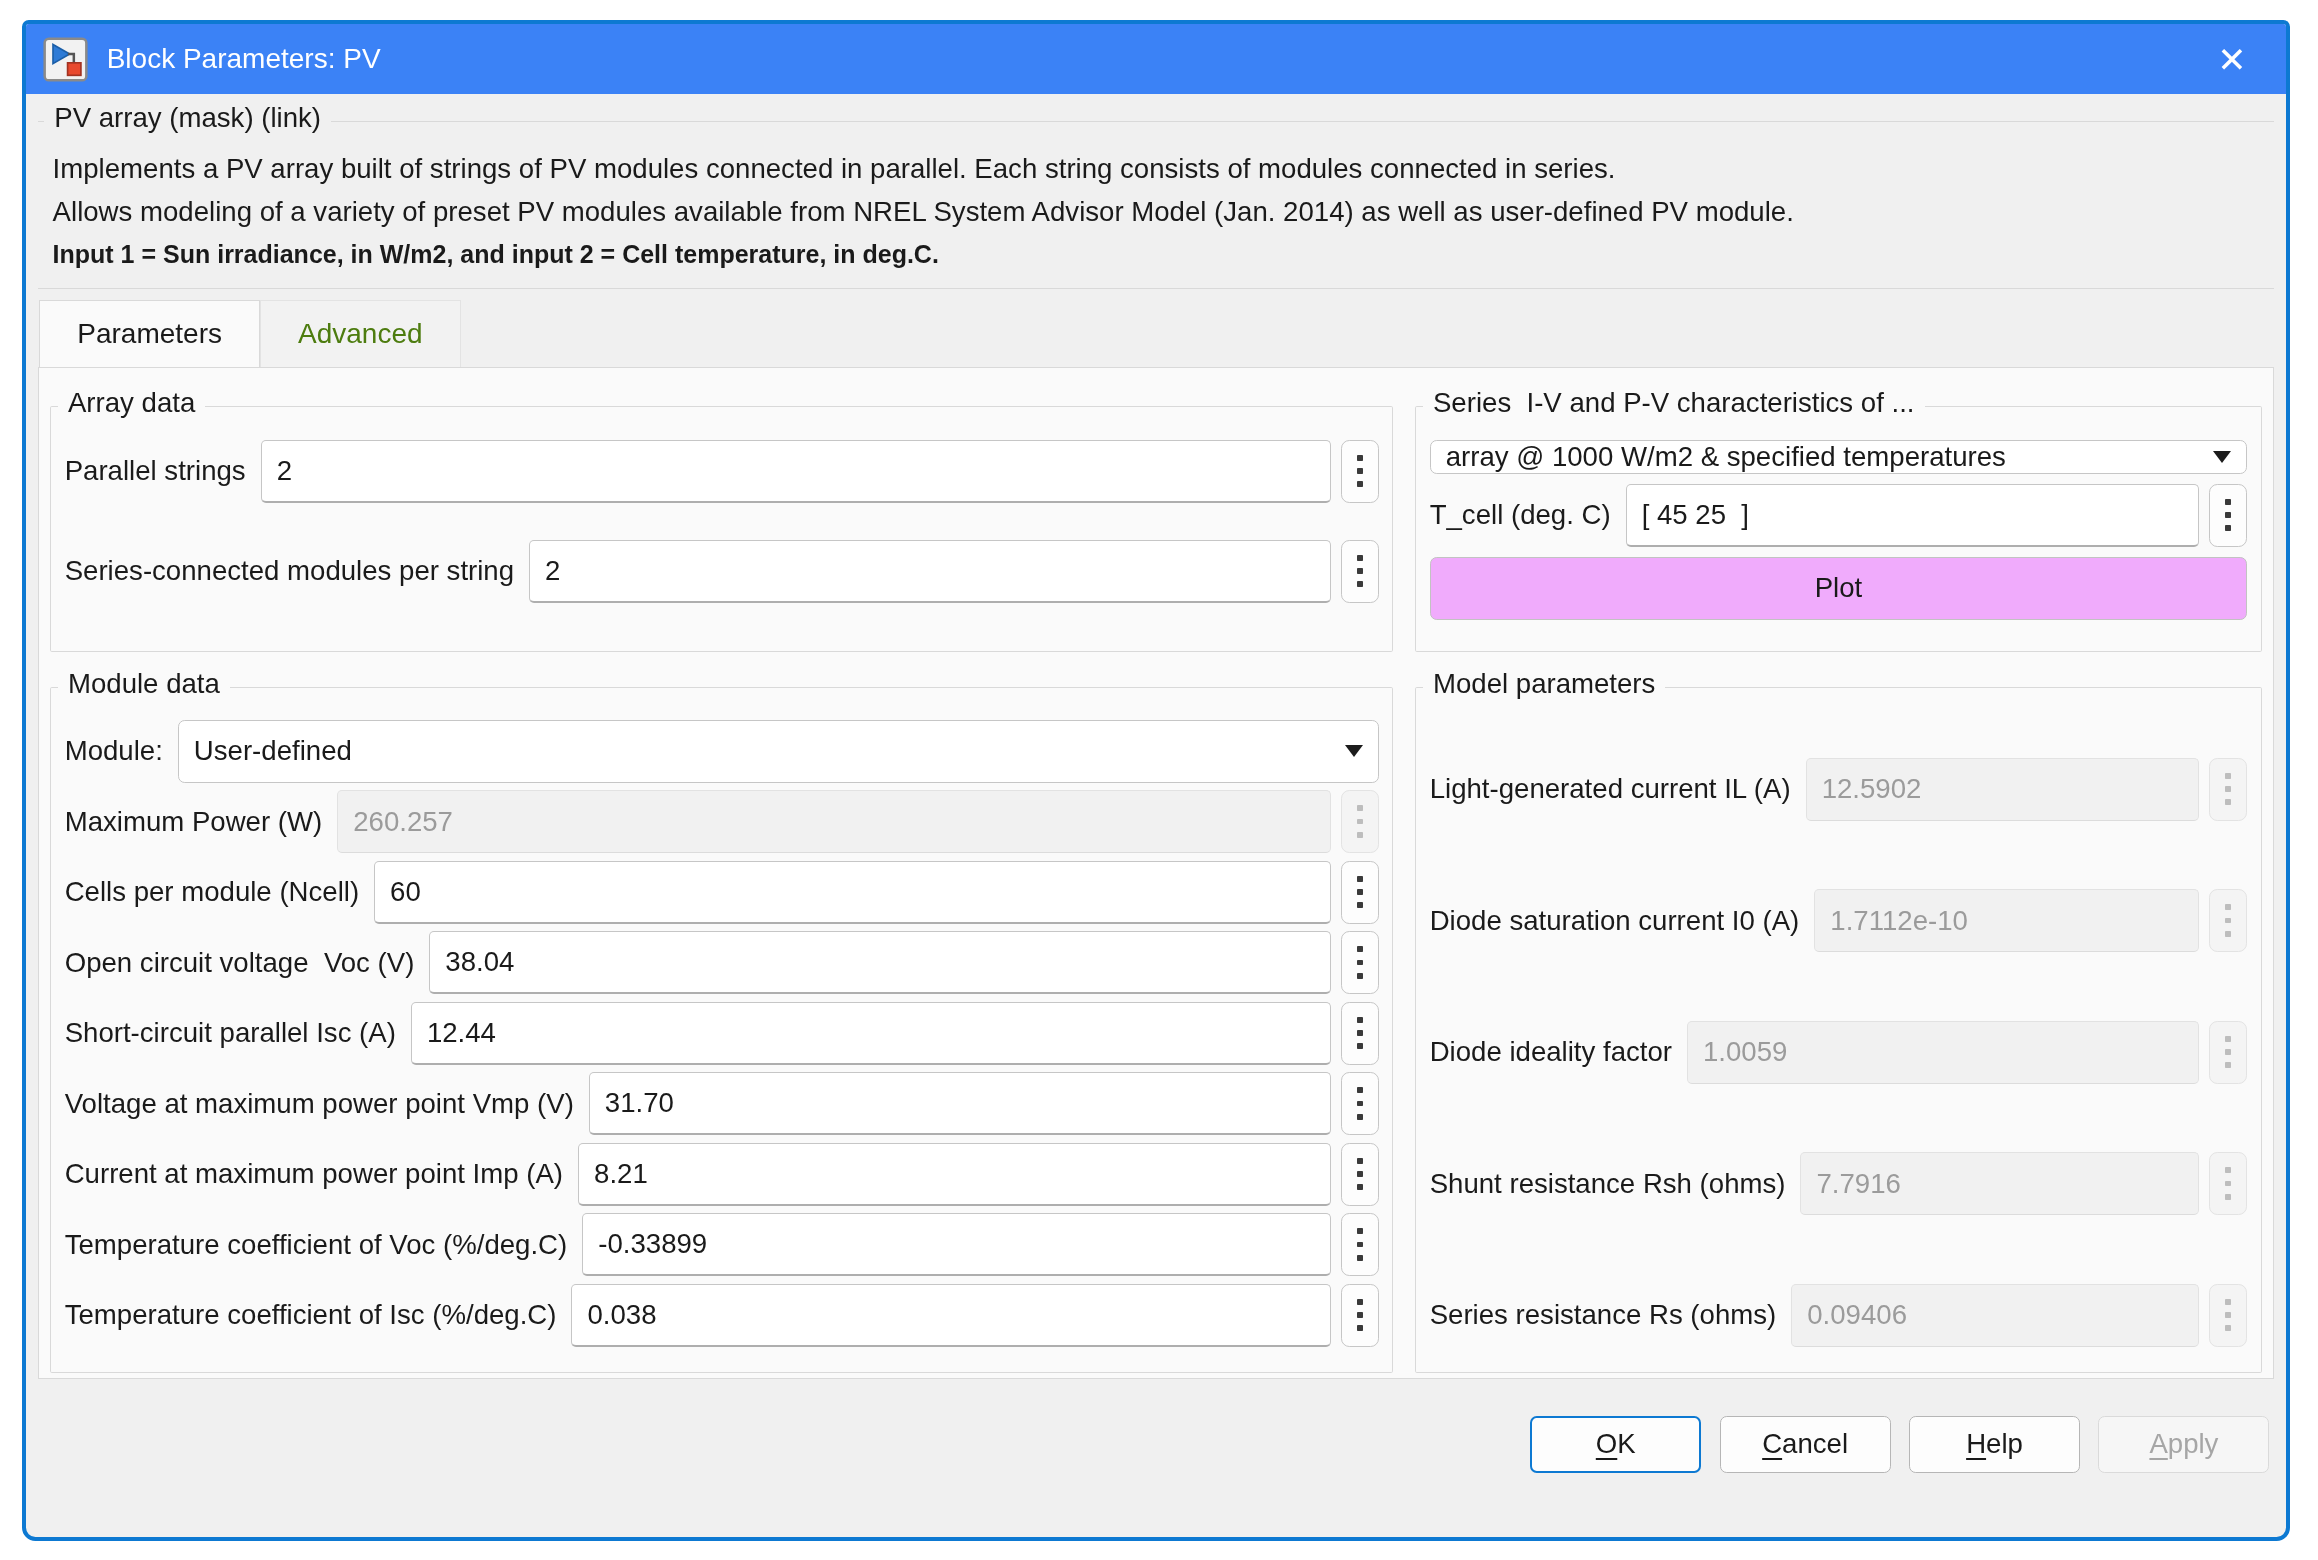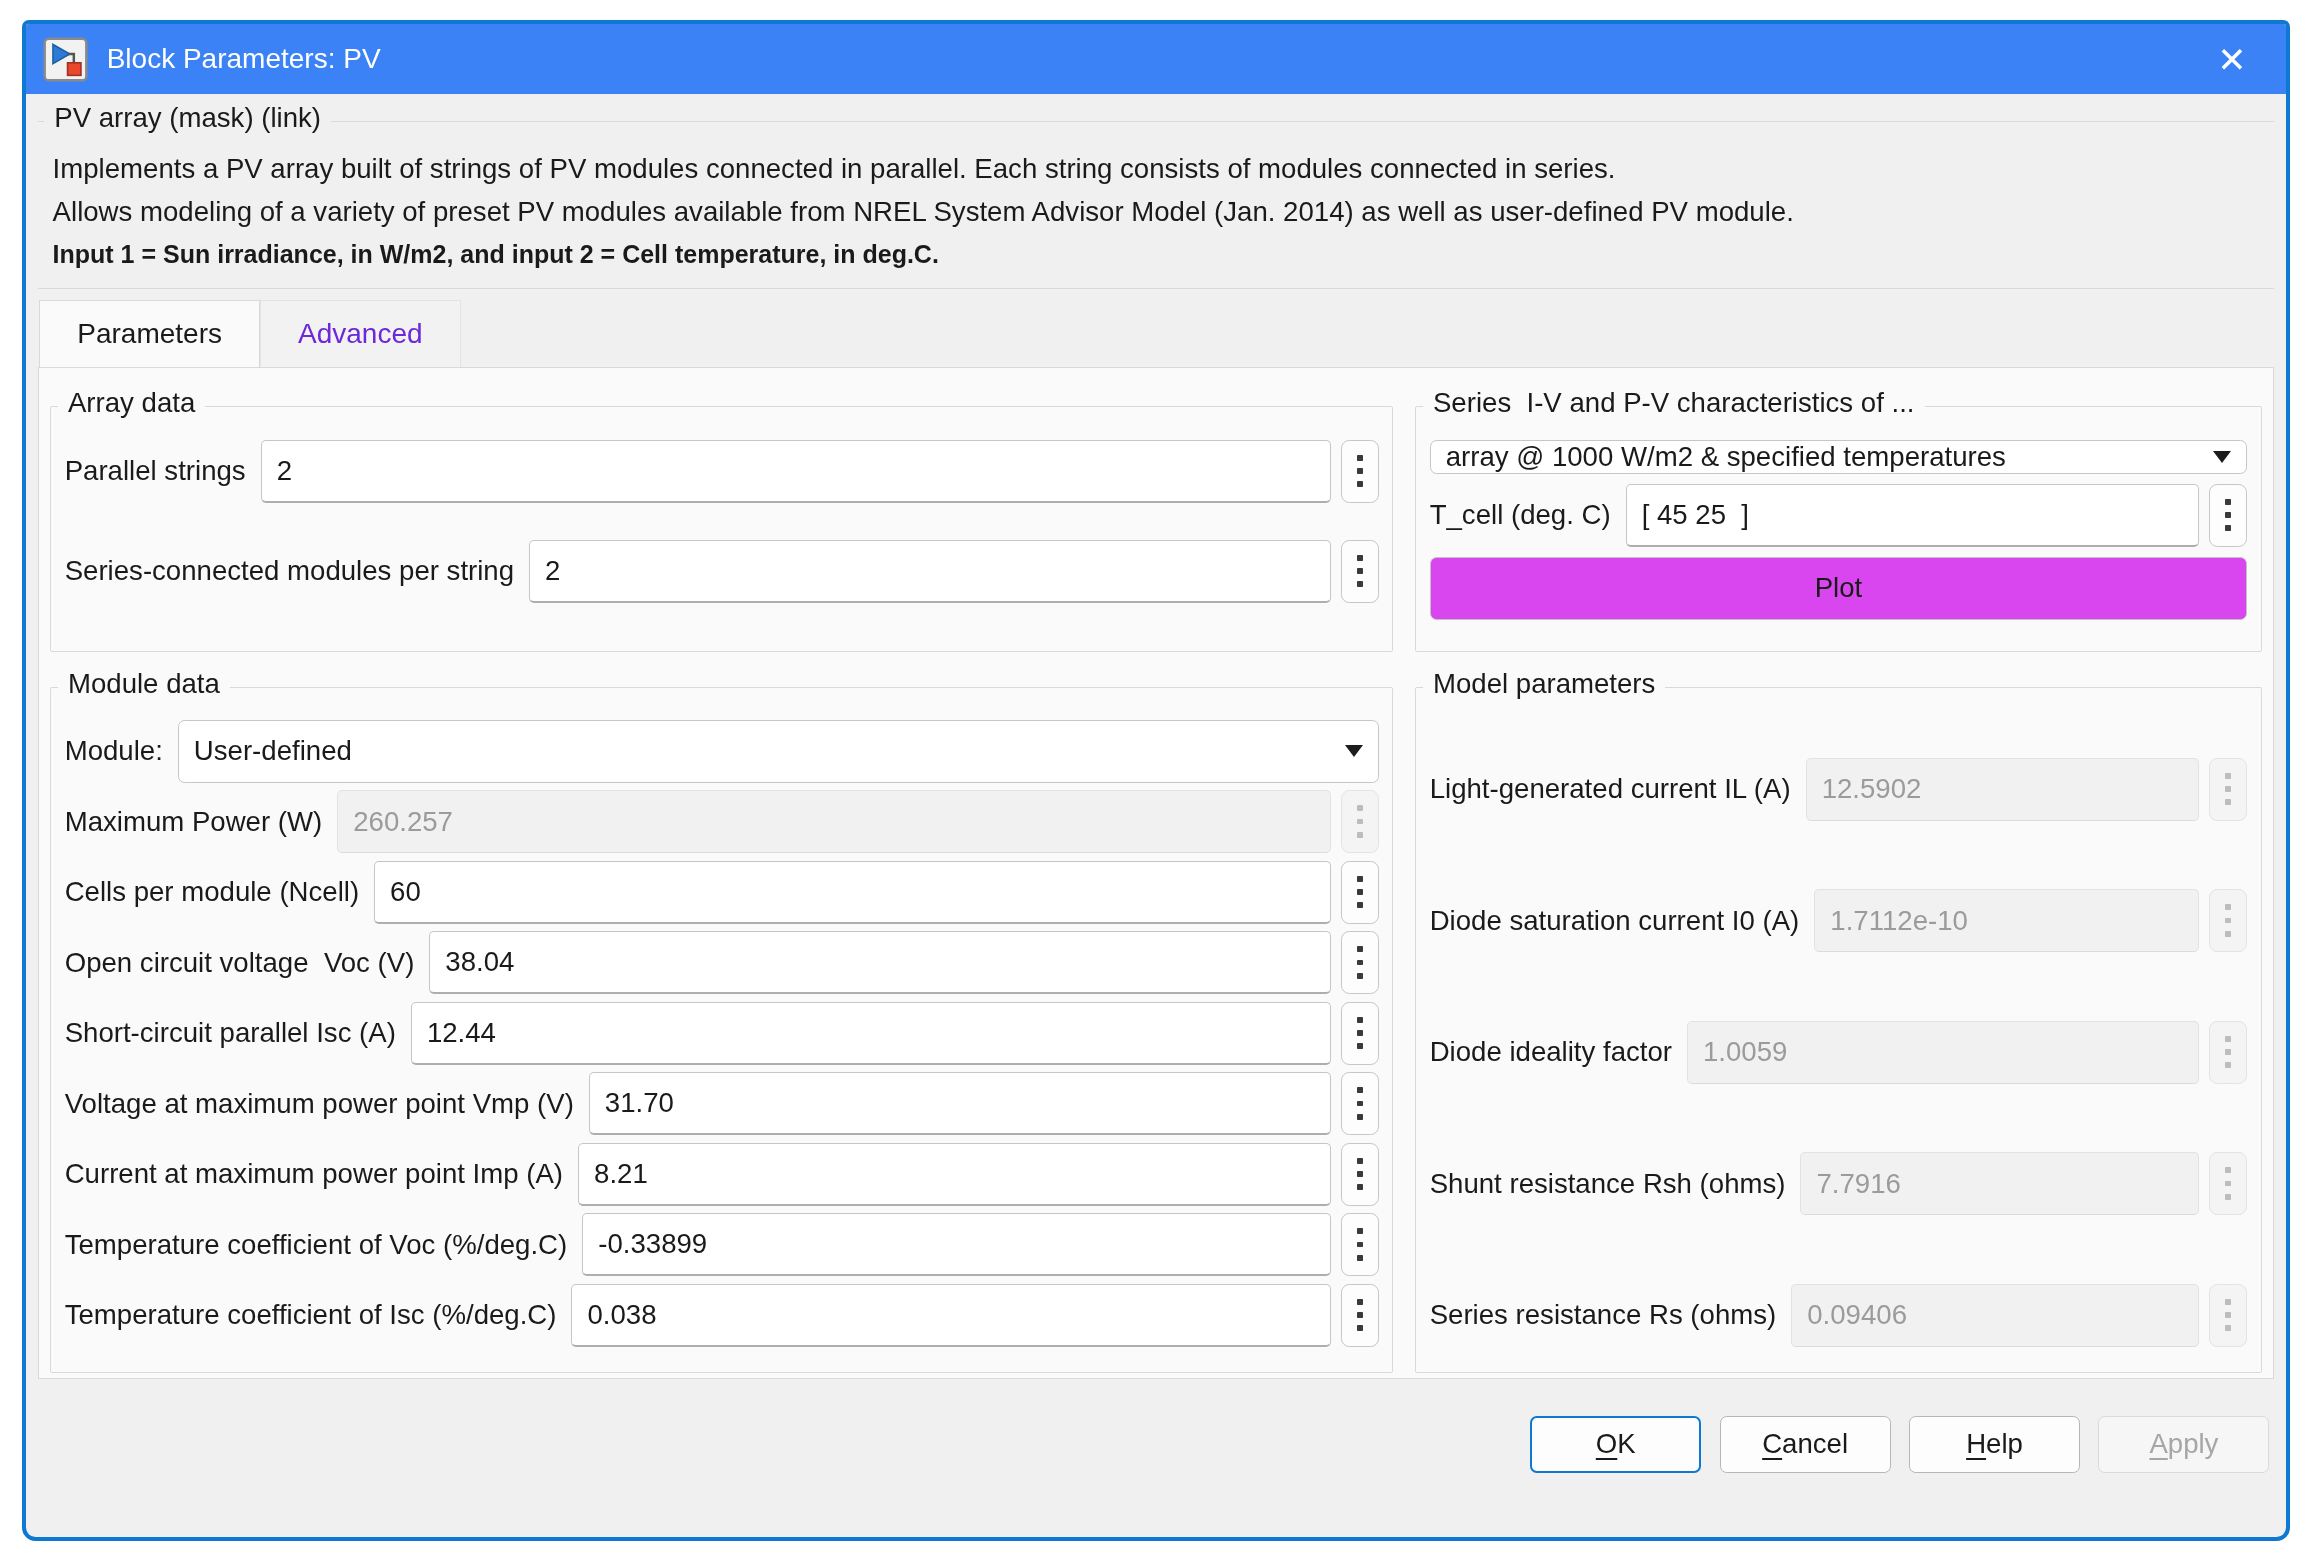--- a/index.html
+++ b/index.html
@@ -40,21 +40,21 @@
   
   .tabs{display:flex;margin:11.7px 0 0 5px;position:relative;z-index:2;}
   .tab{
     font-size:28px;height:67px;box-sizing:border-box;
     padding:16.7px 37px 0 37px;margin-bottom:-0.8px;cursor:default;white-space:pre;
   }
   .tab.active{
     background:#fafafa;border:0.8px solid #d9d9d9;border-bottom:none;
   }
   .tab.inactive{
-    background:#f2f2f2;border:0.8px solid #e3e3e3;border-bottom:none;color:#6d28d9;
+    background:#f2f2f2;border:0.8px solid #e3e3e3;border-bottom:none;color:#4d7c0f;
   }
   
   .panel{
     position:relative;z-index:1;margin:0 3.3px;
     border:0.8px solid #d9d9d9;background:#fafafa;
     height:1012px;box-sizing:border-box;
     padding:0 11.7px;display:flex;gap:22px;
   }
   .col-left{width:1343px;flex:none;display:flex;flex-direction:column;}
   .col-right{flex:1;display:flex;flex-direction:column;}
@@ -99,21 +99,21 @@
   .dots{
     width:38px;height:63px;margin-left:10px;flex:none;
     border:0.8px solid #c6c6c6;border-radius:8.3px;background:#fdfdfd;
     display:flex;align-items:center;justify-content:center;box-sizing:border-box;
   }
   .dots-icon{display:flex;flex-direction:column;gap:7.5px;}
   .dots-icon i{width:5.8px;height:5.8px;background:#3a3a3a;border-radius:0.8px;display:block;}
   .dots.disabled{border-color:#e3e3e3;background:#f4f4f4;}
   .dots.disabled .dots-icon i{background:#bdbdbd;}
   .plot-btn{
-    height:63px;border:0.8px solid #c2c2c2;border-radius:6.7px;background:#d946ef;
+    height:63px;border:0.8px solid #c2c2c2;border-radius:6.7px;background:#f0abfc;
     font-size:27.6px;display:flex;align-items:center;justify-content:center;
     box-sizing:border-box;cursor:default;
   }
   
   .footer{
     display:flex;justify-content:flex-end;align-items:center;
     gap:18.4px;padding:37px 8.3px 0 0;
   }
   .btn{
     width:171px;height:57px;box-sizing:border-box;

